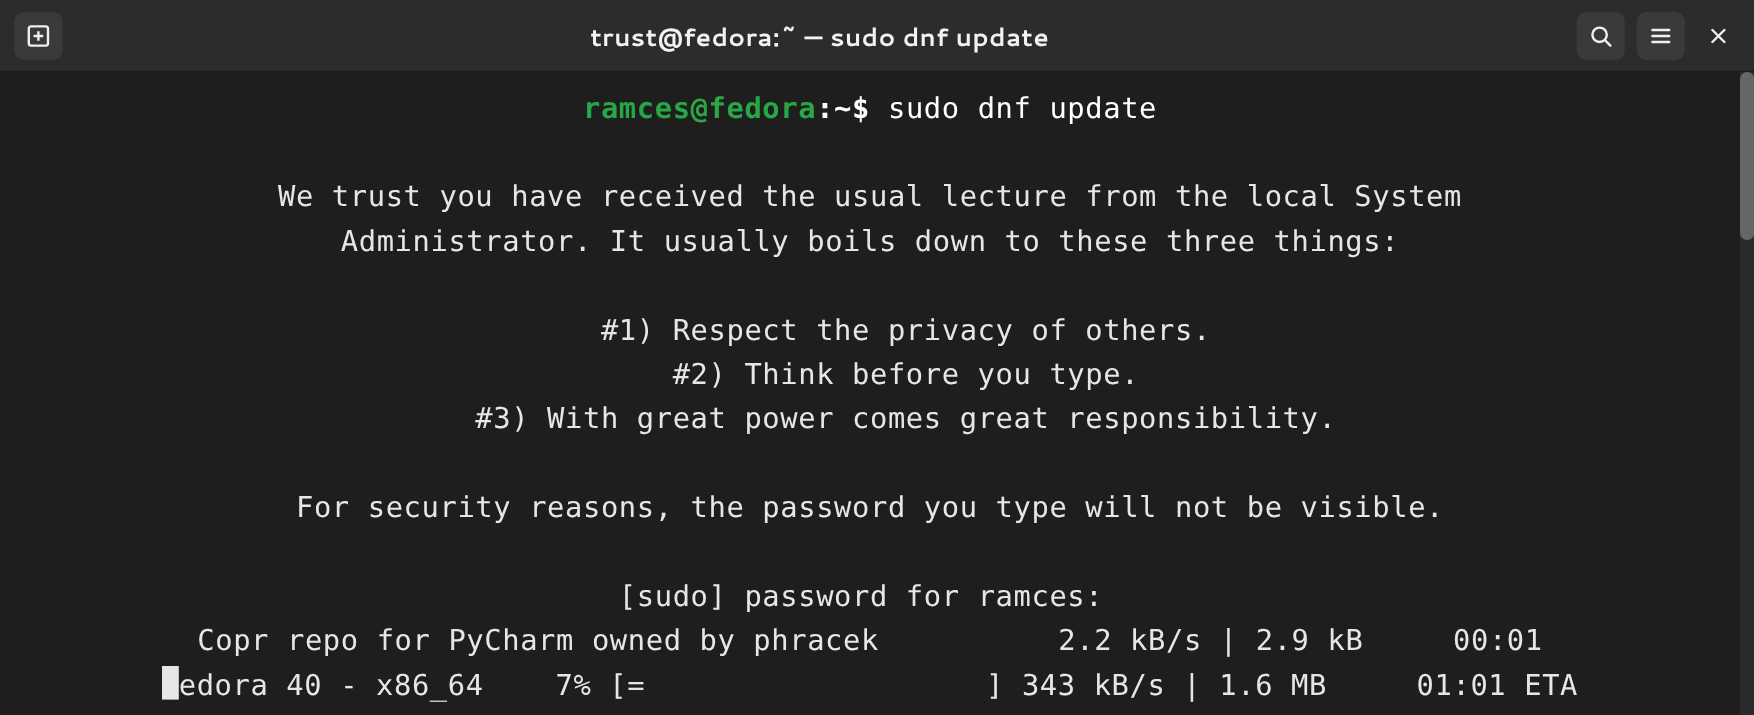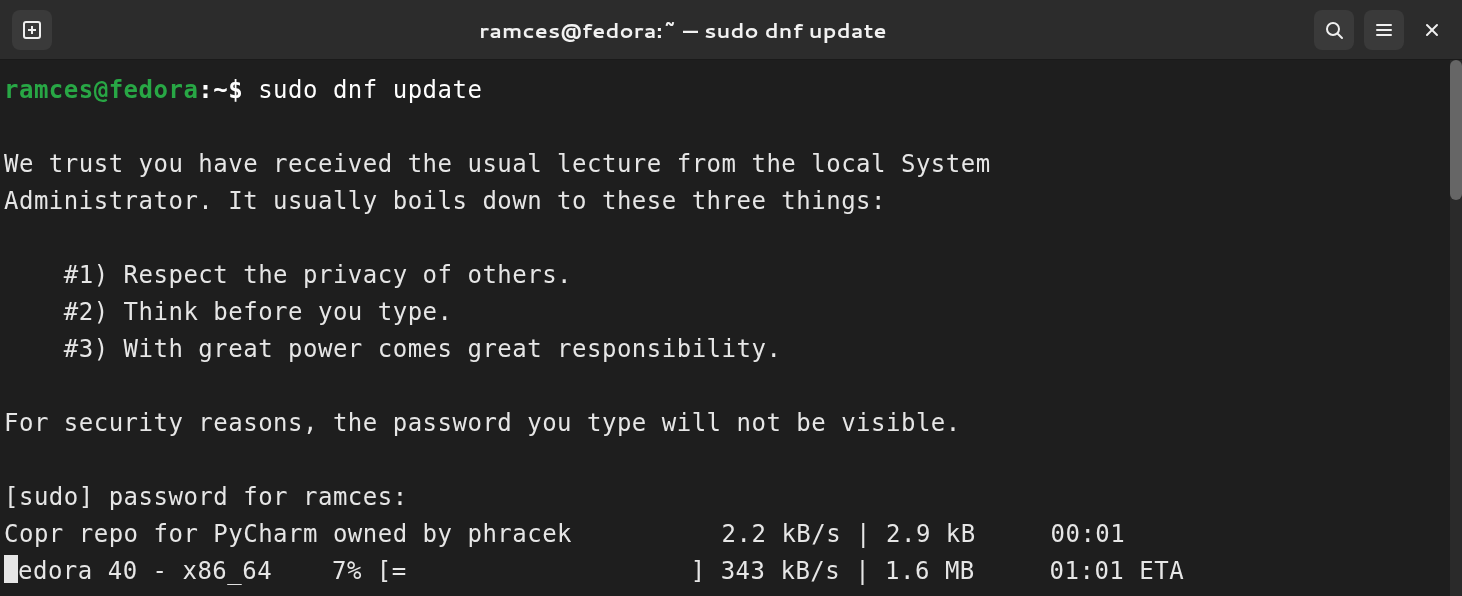--- a/index.html
+++ b/index.html
@@ -50,20 +50,21 @@
     background: transparent;
     width: 36px;
   }
   .icon-btn svg { display: block; }
 
   
   .term-wrap {
     position: relative;
     flex: 1 1 auto;
     display: flex;
+    text-align: center;
   }
   .terminal {
     flex: 1 1 auto;
     padding: 12px 4px 0 4px;
     font-size: 24px;
     line-height: 37px;
     white-space: pre;
     letter-spacing: 0.5px;
     overflow: hidden;
   }
@@ -99,21 +100,21 @@
       <span>
         <svg width="20" height="20" viewBox="0 0 20 20" fill="none" stroke="#f0f0f0" stroke-width="2" stroke-linejoin="round">
           <rect x="2" y="2" width="16" height="16" rx="2"></rect>
           <line x1="10" y1="6" x2="10" y2="14"></line>
           <line x1="6" y1="10" x2="14" y2="10"></line>
         </svg>
       </span>
     </div>
   </div>
 
-  <div class="tb-title">ramces@fedora:~ — sudo dnf update</div>
+  <div class="tb-title">trust@fedora:~ — sudo dnf update</div>
 
   <div class="tb-right">
     <div class="icon-btn">
       <span>
         <svg width="20" height="20" viewBox="0 0 20 20" fill="none" stroke="#f0f0f0" stroke-width="2" stroke-linecap="round">
           <circle cx="9" cy="9" r="6"></circle>
           <line x1="14" y1="14" x2="18" y2="18"></line>
         </svg>
       </span>
     </div>

